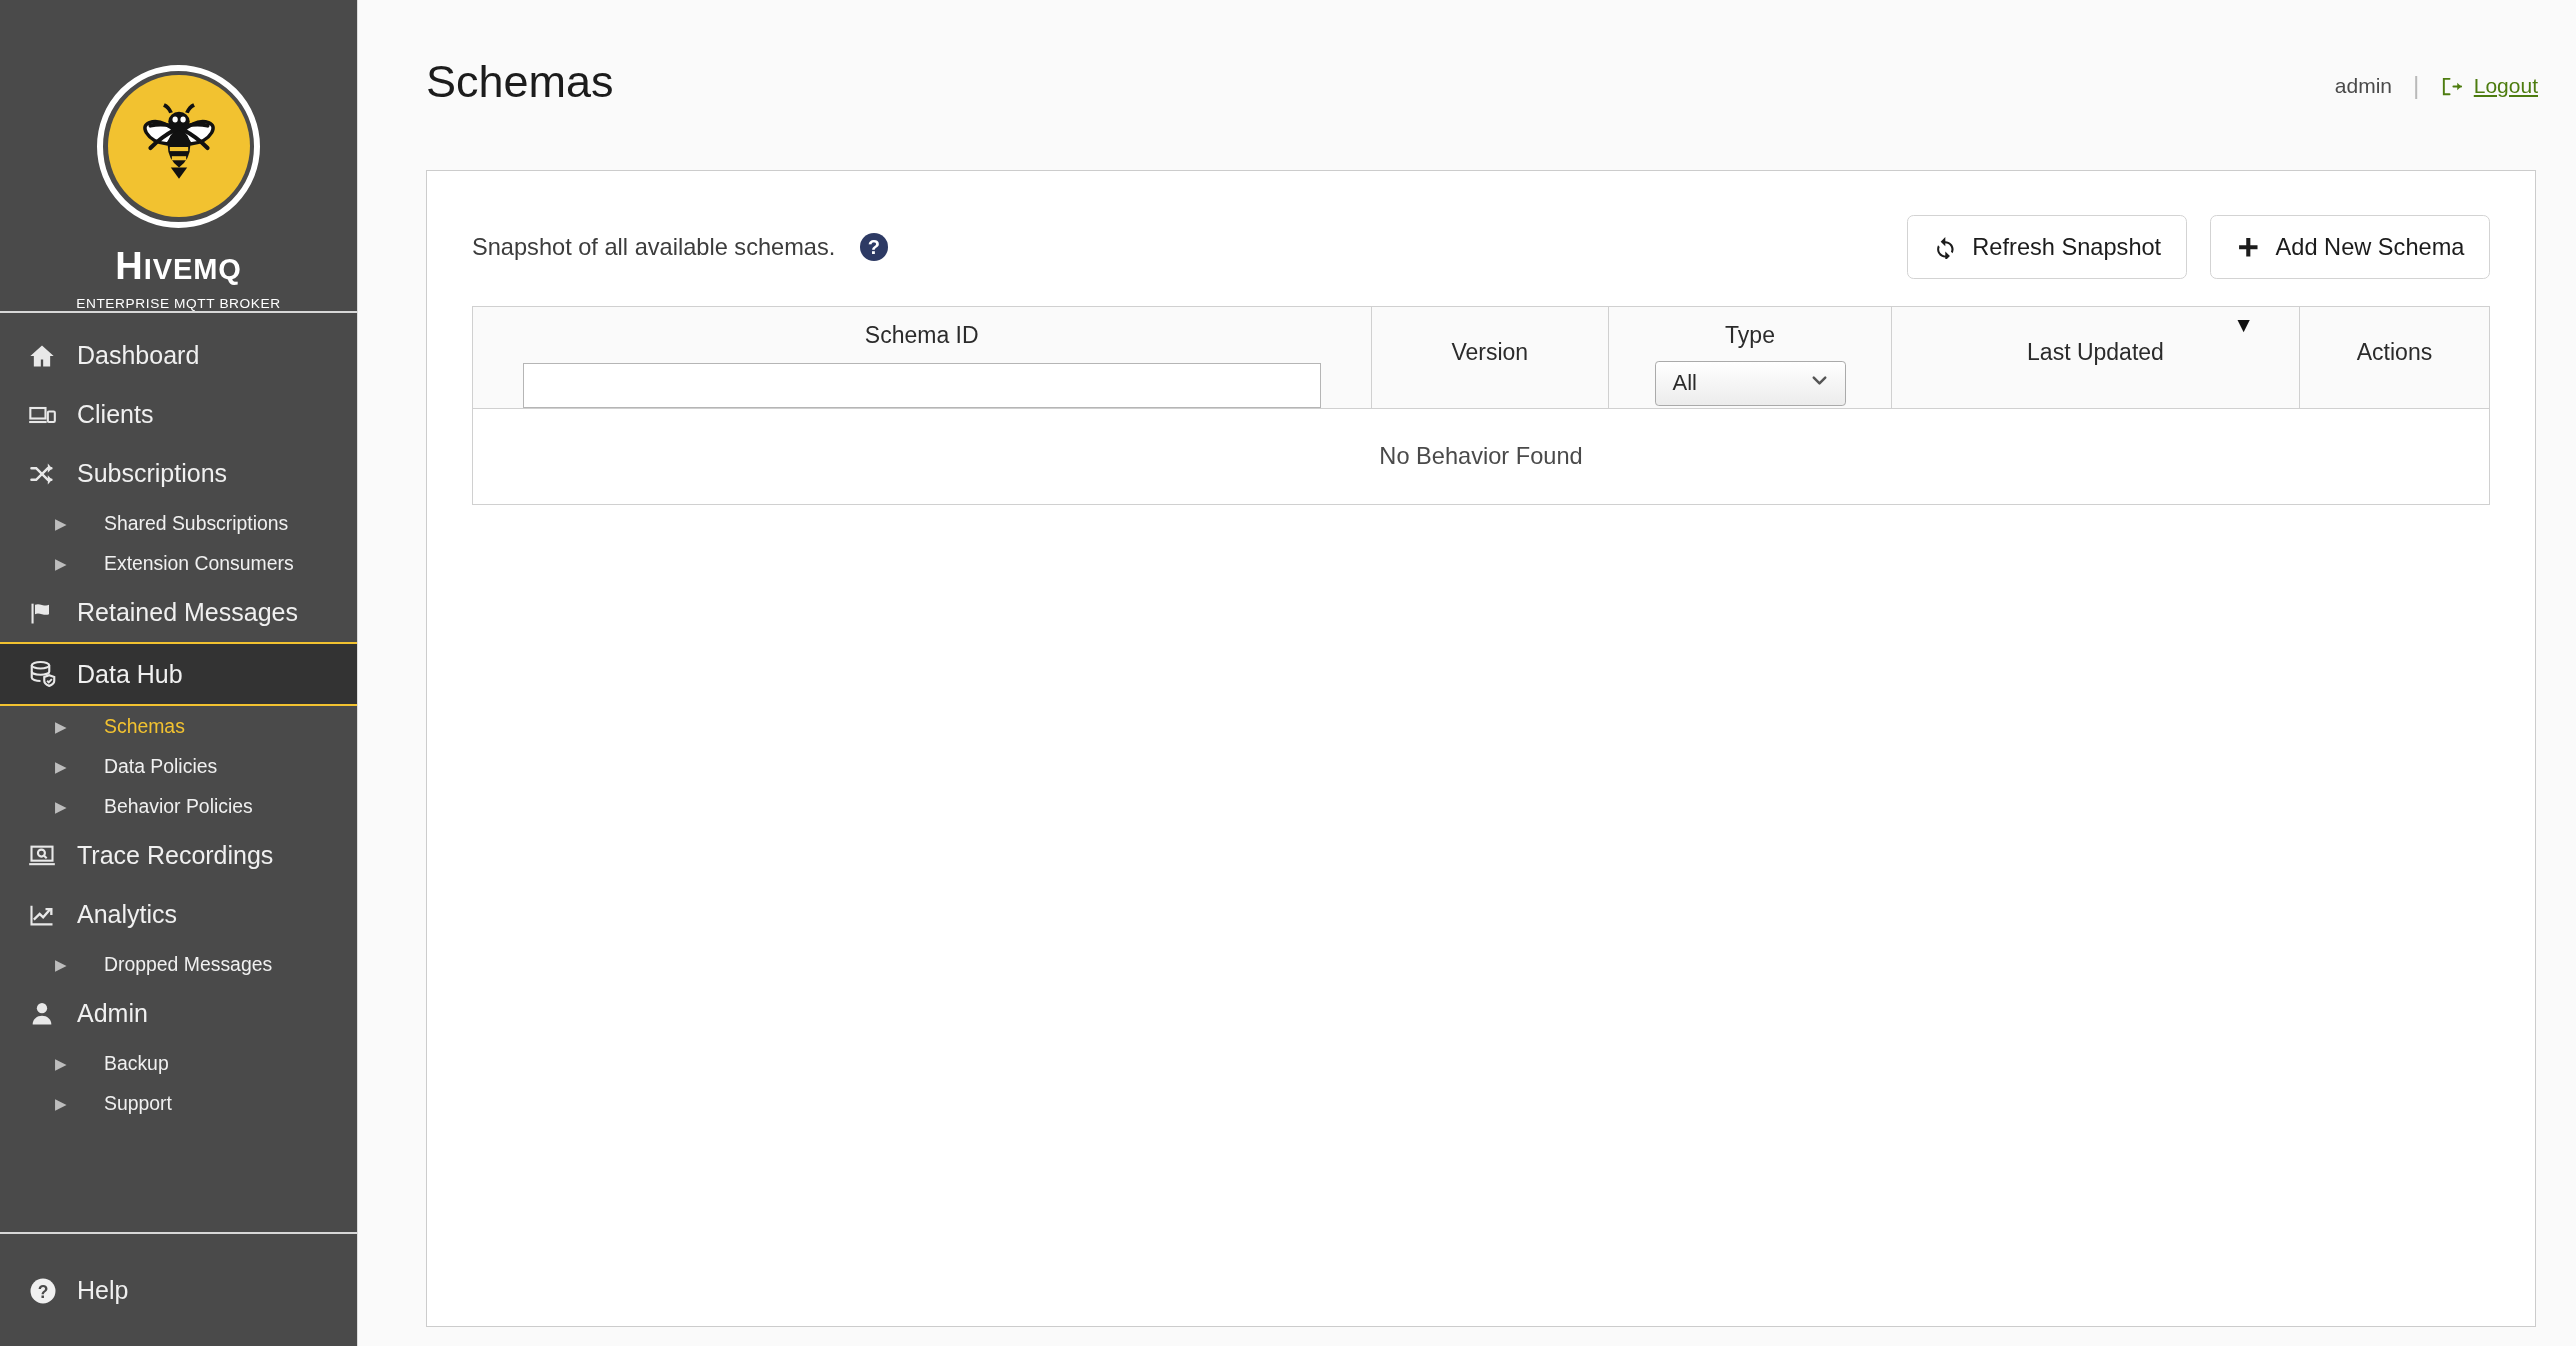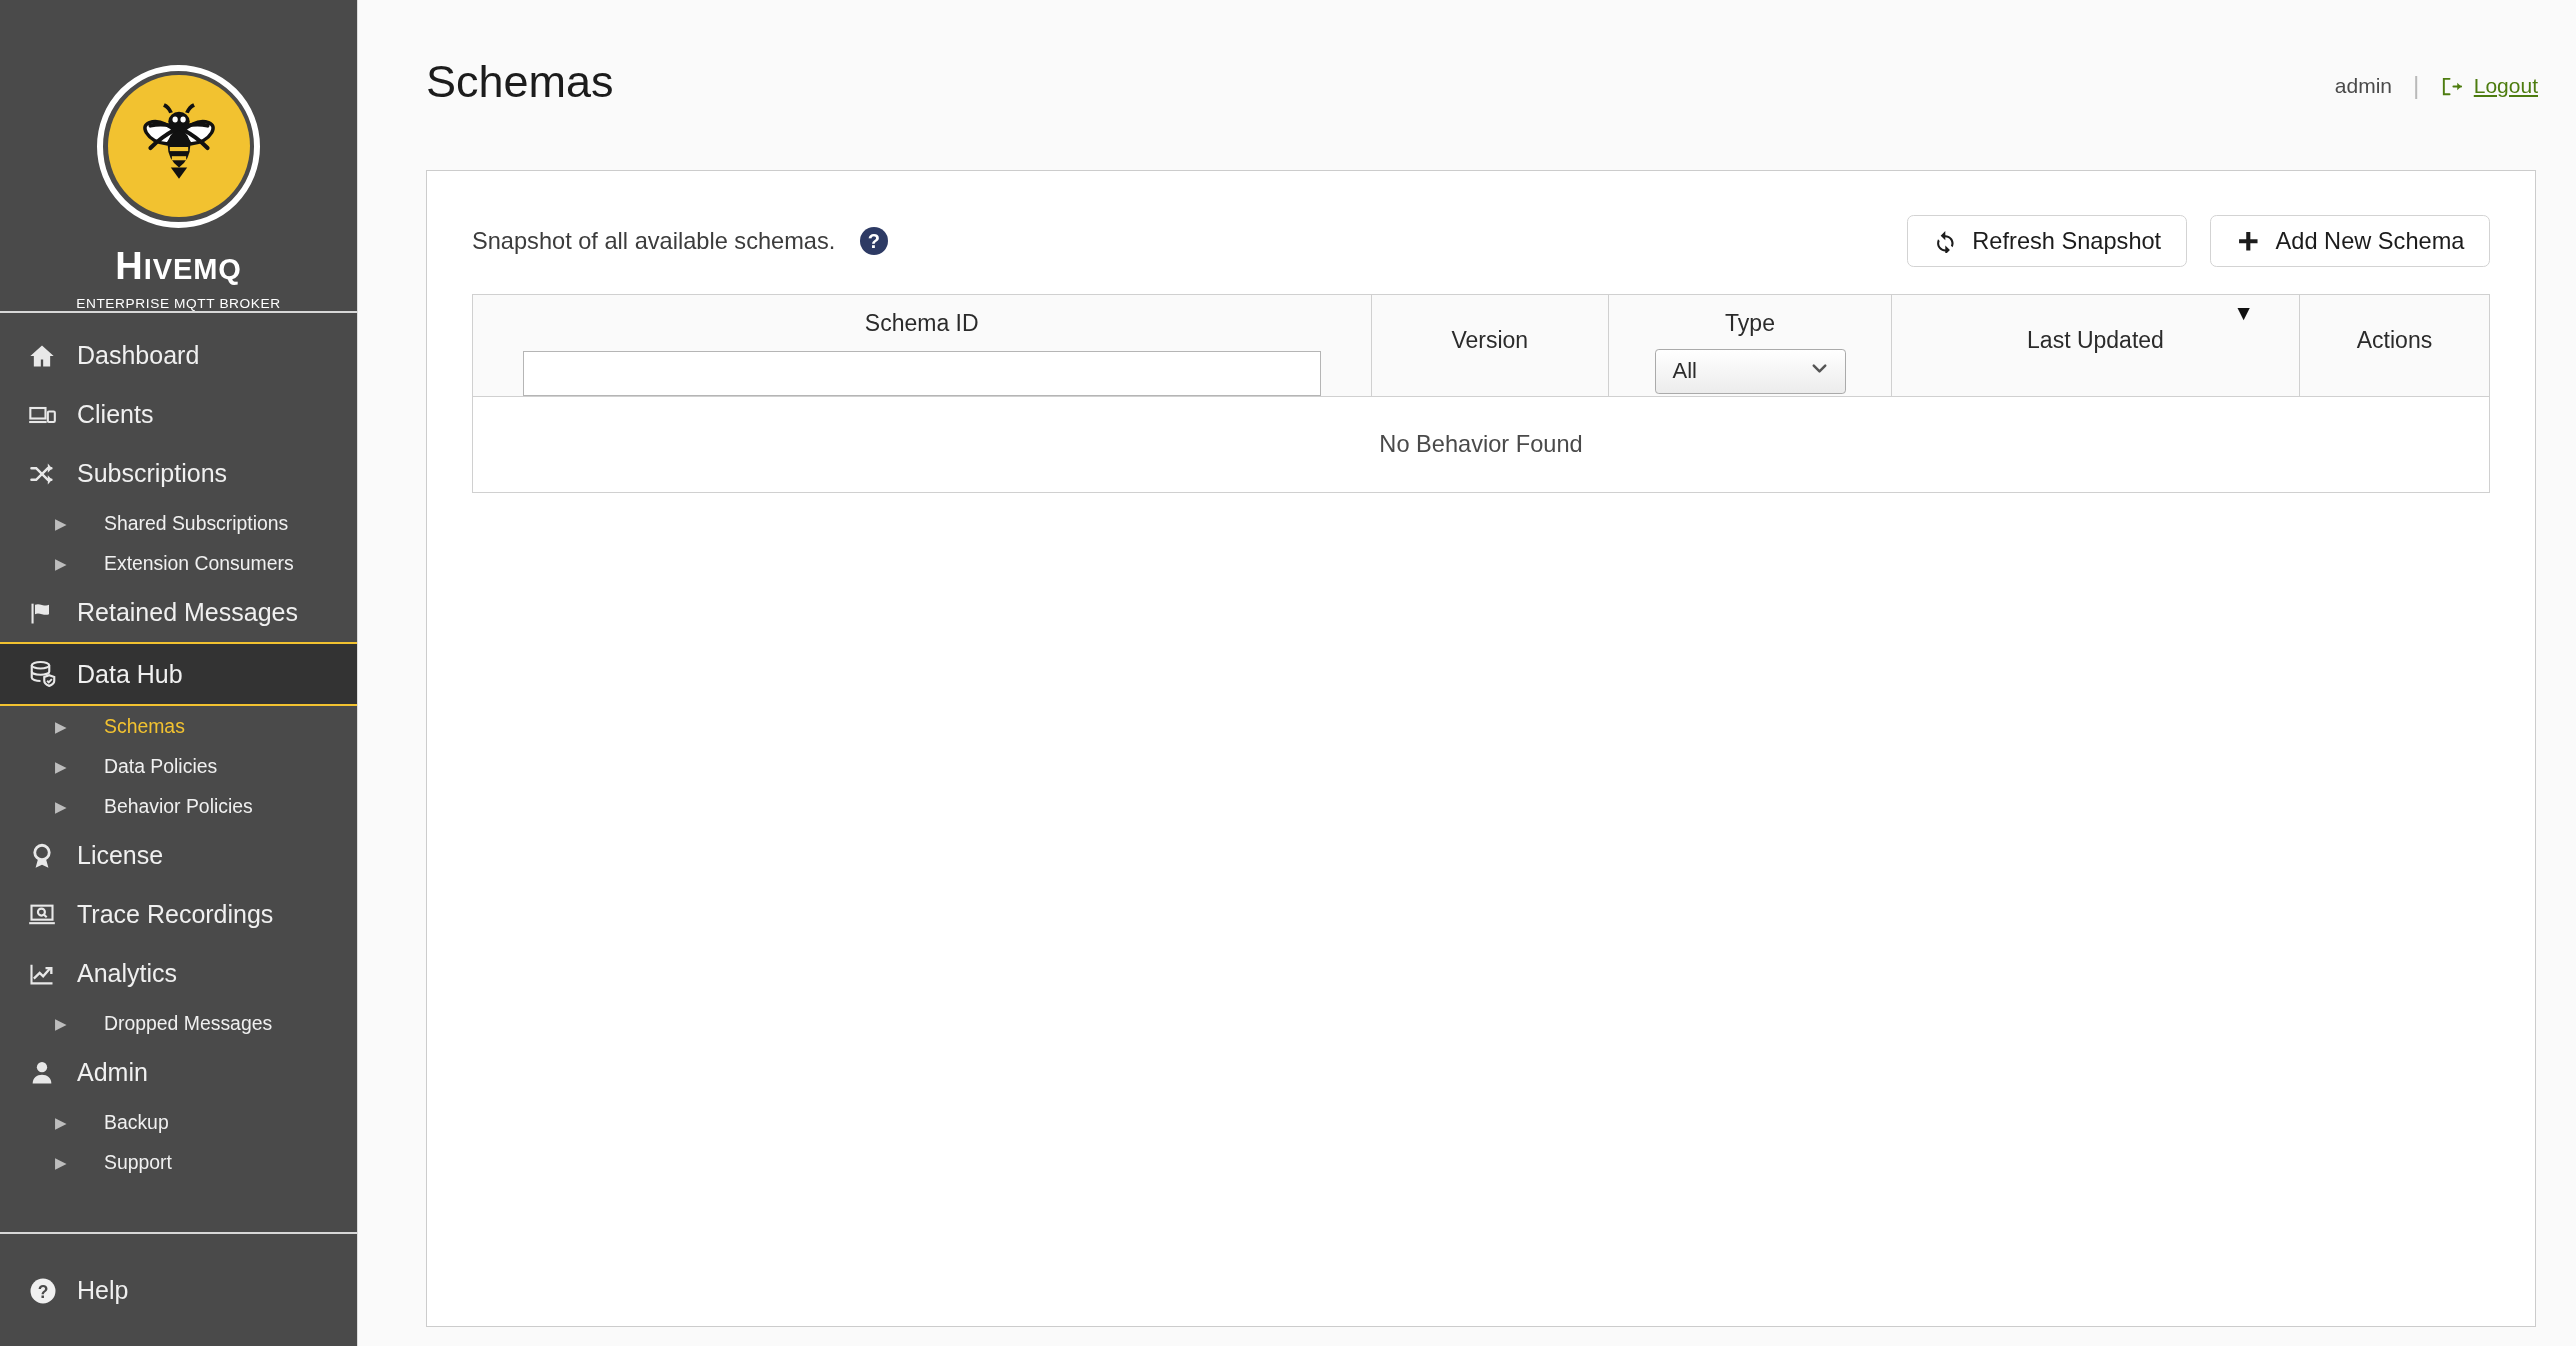--- a/index.html
+++ b/index.html
@@ -163,21 +163,21 @@
     color: #ffffff;
     font-size: 20px;
     font-weight: 700;
     display: flex; align-items: center; justify-content: center;
     margin-left: 24.6px;
     cursor: pointer;
   }
   .btn-row { display: flex; align-items: center; }
   .btn {
     display: flex; align-items: center;
-    height: 52px;
+    height: 64px;
     padding: 0 24.6px;
     background: #ffffff;
     border: 0.9px solid #d3d3d3;
     border-radius: 6.6px;
     font-size: 23.6px;
     color: #1c1c1c;
     cursor: pointer;
     margin-left: 23.6px;
   }
   .btn .bico { display: flex; margin-right: 15px; }
@@ -362,29 +362,20 @@
       </div>
       <div class="sub-item">
         <span class="caret">▶</span>
         <span>Data Policies</span>
       </div>
       <div class="sub-item">
         <span class="caret">▶</span>
         <span>Behavior Policies</span>
       </div>
 
-      <div class="nav-item">
-        <span class="ico">
-          <svg width="28" height="28" viewBox="0 0 24 24" fill="currentColor">
-            <circle cx="12" cy="9" r="6.2" fill="none" stroke="currentColor" stroke-width="2.4"></circle>
-            <path d="M8.6 14.5L6.5 22l5.5-2.6L17.5 22l-2.1-7.5z"></path>
-          </svg>
-        </span>
-        <span>License</span>
-      </div>
 
       <div class="nav-item">
         <span class="ico">
           <svg width="28" height="28" viewBox="0 0 24 24" fill="none" stroke="currentColor" stroke-width="1.8">
             <rect x="3" y="4" width="18" height="12"></rect>
             <path d="M1 19h22"></path>
             <circle cx="11.5" cy="9.5" r="3"></circle>
             <path d="M13.8 11.8L16 14"></path>
           </svg>
         </span>

